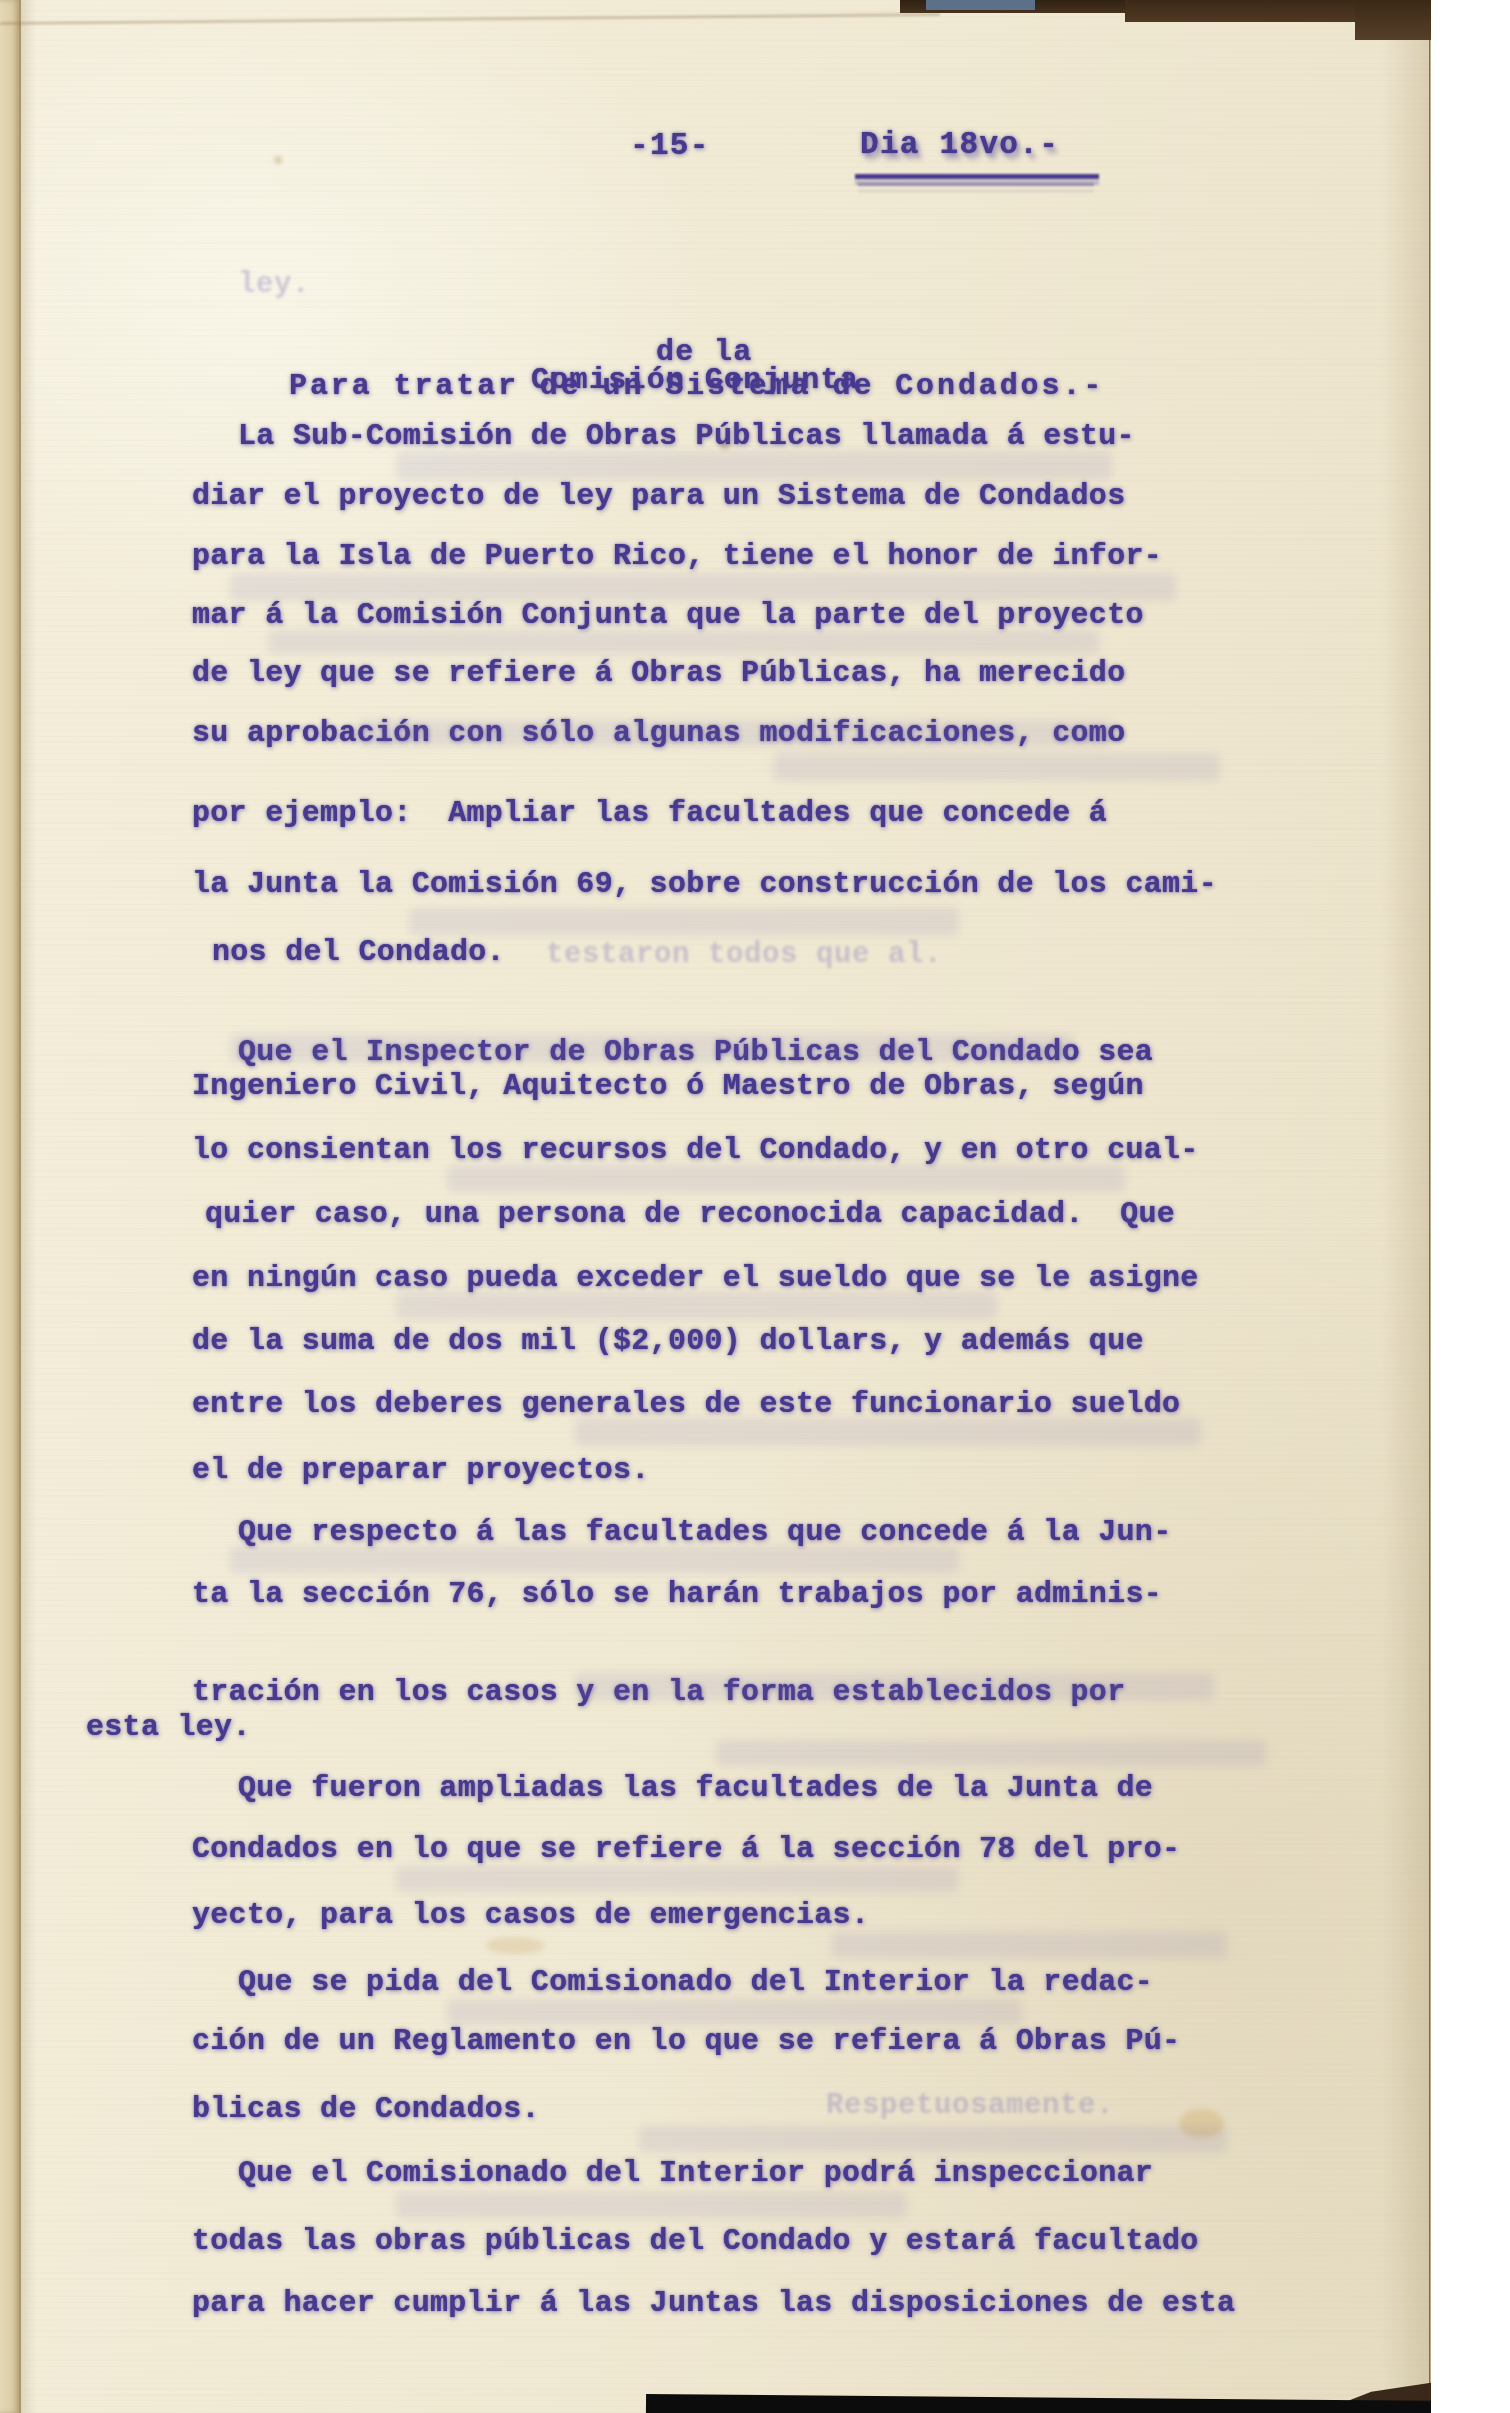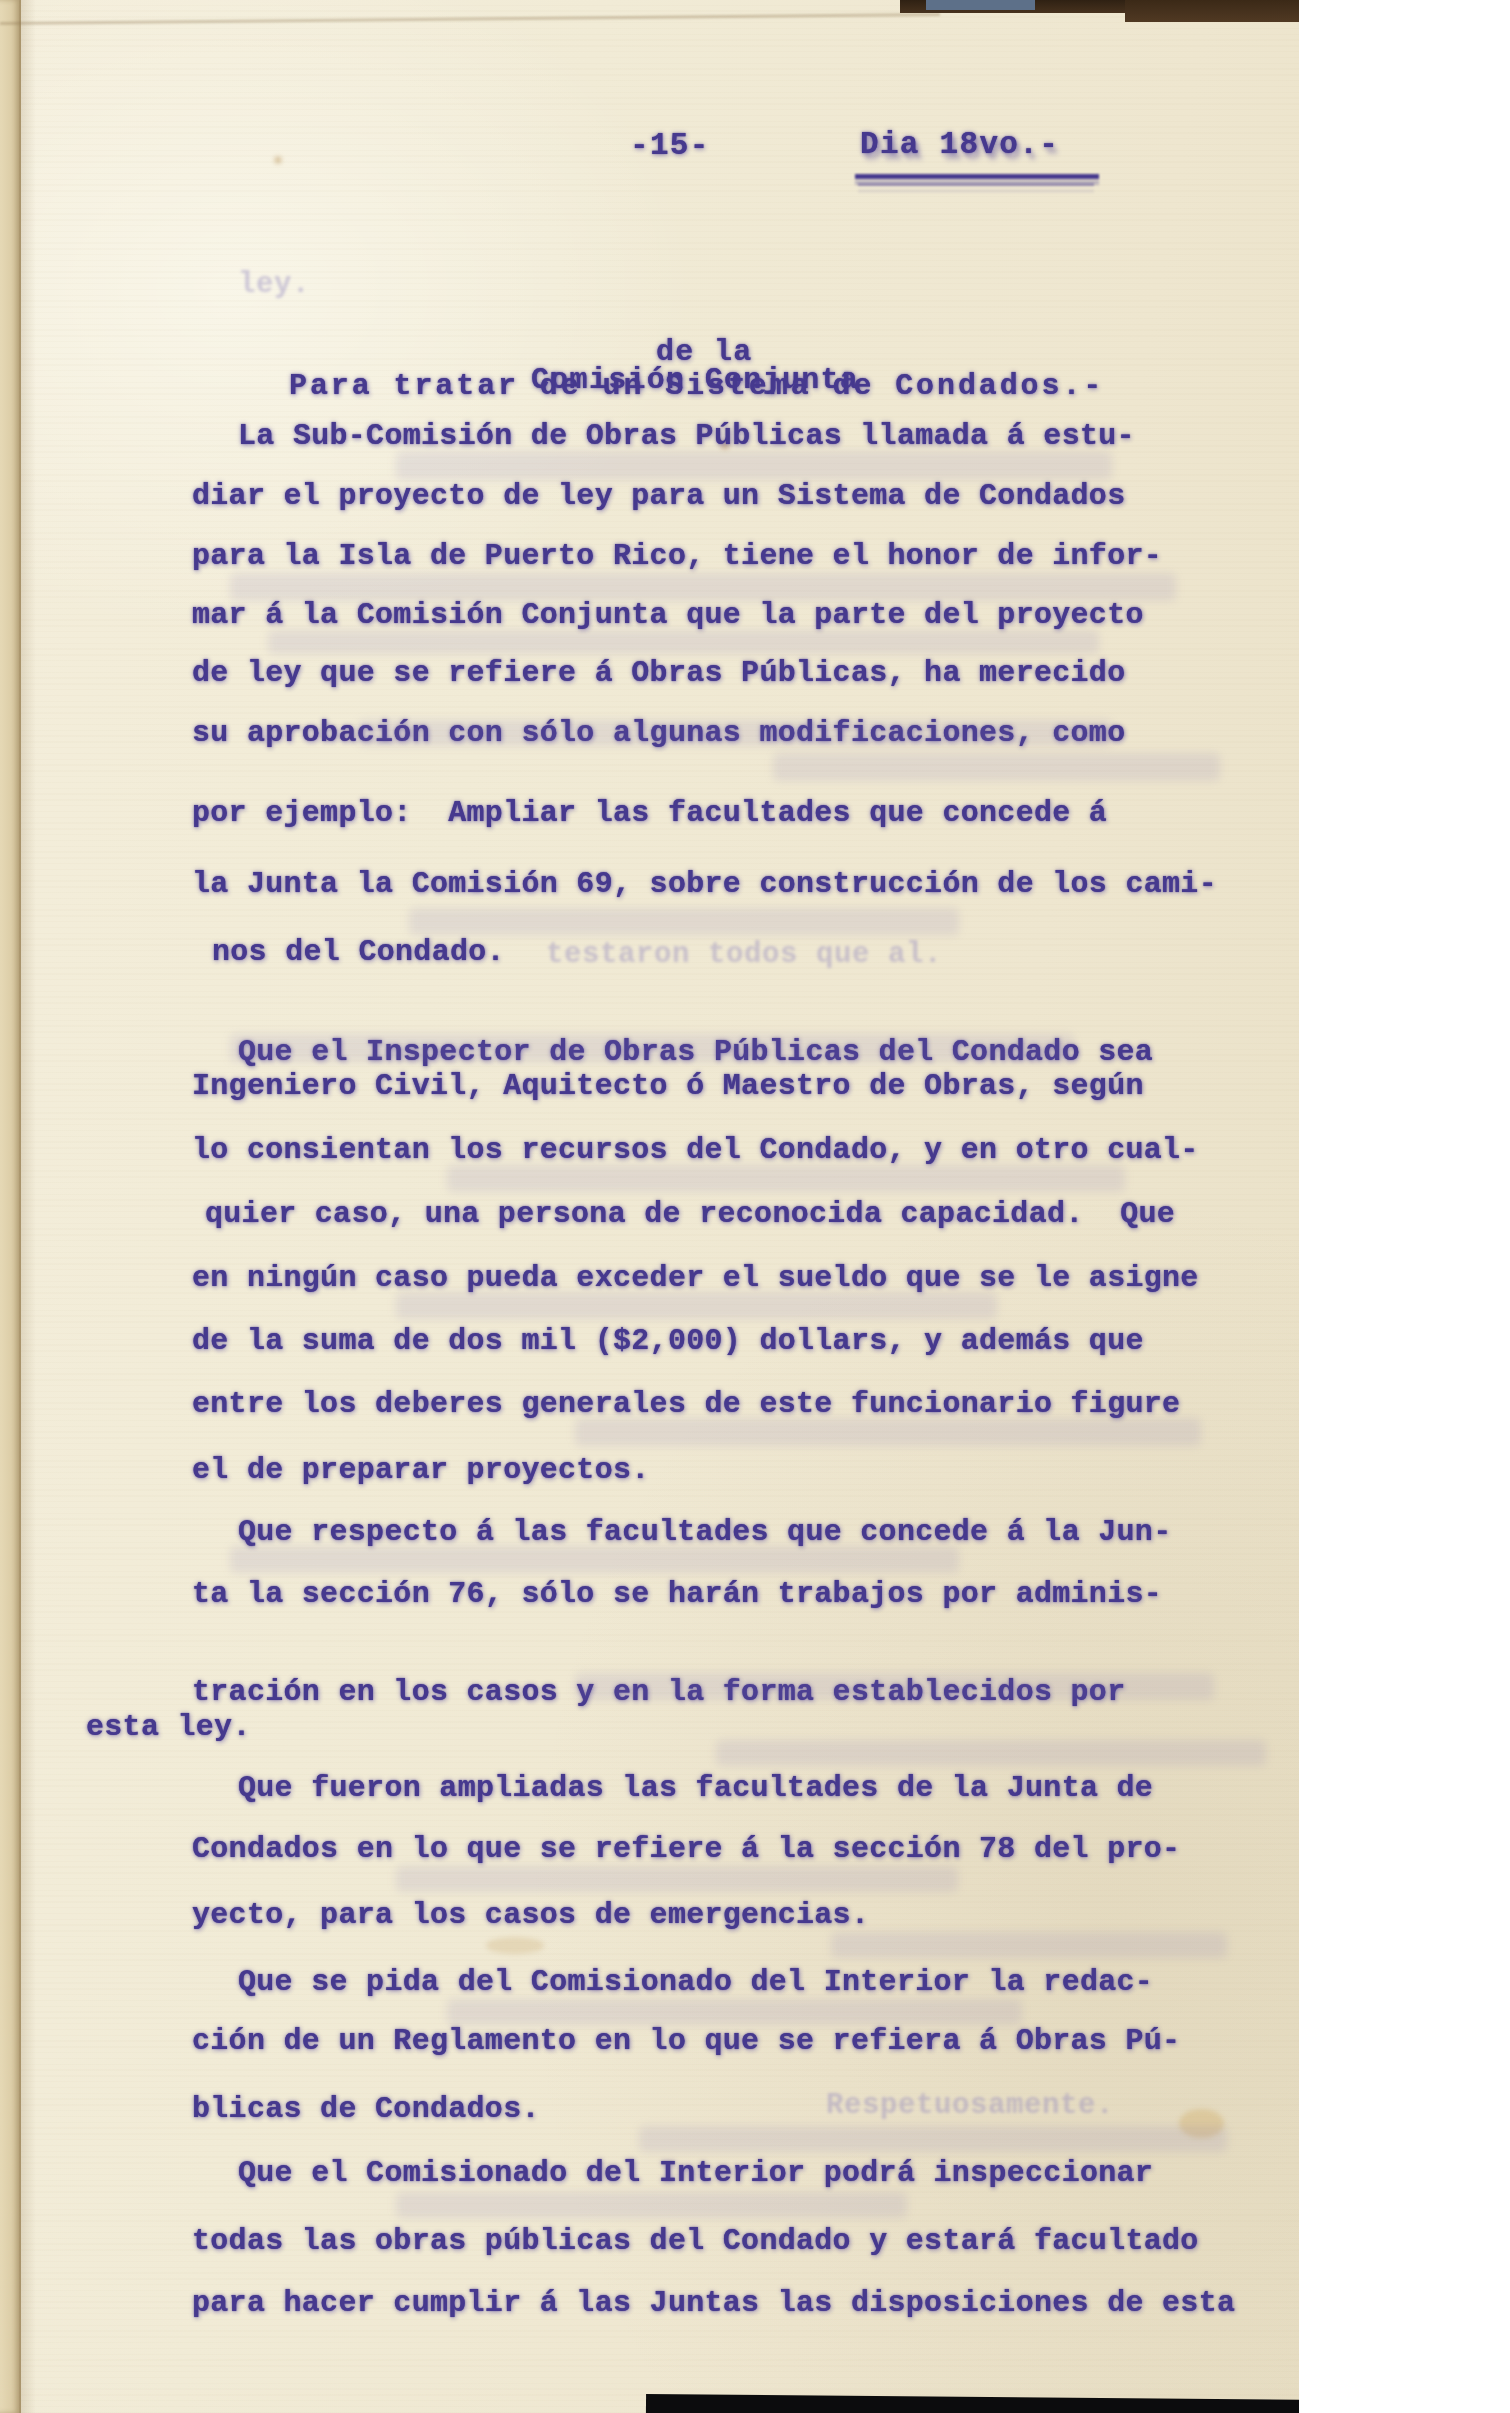--- a/index.html
+++ b/index.html
@@ -1,18 +1,18 @@
 <!DOCTYPE html>
 <html style="font-size:10.2px"><head>
 <meta charset="utf-8">
 <style>
   html,body{margin:0;padding:0;}
   #stage{
     position:relative;
-    width:1299px;height:2413px;
+    width:1431px;height:2413px;
     overflow:hidden;
     background:linear-gradient(100deg,#f4eedb 0%,#f1ebd6 35%,#eee6cf 70%,#e8dfc5 100%);
     font-family:"Liberation Mono","DejaVu Sans Mono",monospace;
   }
   
   #stage::before{
     content:"";position:absolute;inset:0;
     background:
       repeating-linear-gradient(0deg, rgba(190,172,135,.045) 0 1.3px, rgba(0,0,0,0) 1.3px 5.8px),
       radial-gradient(767px 575px at 18% 12%, rgba(255,255,248,.5), rgba(255,255,255,0) 60%),
@@ -169,21 +169,21 @@
       <div class="ink" style="left: 192px; top: 718px;">su aprobación con sólo algunas modificaciones, como</div>
       <div class="ink" style="left: 192px; top: 798px;">por ejemplo:  Ampliar las facultades que concede á</div>
       <div class="ink" style="left: 192px; top: 869px;">la Junta la Comisión 69, sobre construcción de los cami-</div>
       <div class="ink" style="left: 212px; top: 937px;">nos del Condado.</div>
       <div class="ink" style="left: 238px; top: 1005px; margin-top: 32px;">Que el Inspector de Obras Públicas del Condado sea</div>
       <div class="ink" style="left: 192px; top: 1071px;">Ingeniero Civil, Aquitecto ó Maestro de Obras, según</div>
       <div class="ink" style="left: 192px; top: 1135px;">lo consientan los recursos del Condado, y en otro cual-</div>
       <div class="ink" style="left: 205px; top: 1199px;">quier caso, una persona de reconocida capacidad.  Que</div>
       <div class="ink" style="left: 192px; top: 1263px;">en ningún caso pueda exceder el sueldo que se le asigne</div>
       <div class="ink" style="left: 192px; top: 1326px; text-align: right;">de la suma de dos mil ($2,000) dollars, y además que</div>
-      <div class="ink" style="left: 192px; top: 1389px;">entre los deberes generales de este funcionario figure</div>
+      <div class="ink" style="left: 192px; top: 1389px;">entre los deberes generales de este funcionario sueldo</div>
       <div class="ink" style="left: 192px; top: 1455px;">el de preparar proyectos.</div>
       <div class="ink" style="left: 238px; top: 1517px;">Que respecto á las facultades que concede á la Jun-</div>
       <div class="ink" style="left: 192px; top: 1579px;">ta la sección 76, sólo se harán trabajos por adminis-</div>
       <div class="ink" style="left: 192px; top: 1677px;">tración en los casos y en la forma establecidos por</div>
       <div class="ink" style="left: 86px; top: 1712px;">esta ley.</div>
       <div class="ink" style="left: 238px; top: 1773px;">Que fueron ampliadas las facultades de la Junta de</div>
       <div class="ink" style="left: 192px; top: 1834px;">Condados en lo que se refiere á la sección 78 del pro-</div>
       <div class="ink" style="left: 192px; top: 1900px;">yecto, para los casos de emergencias.</div>
       <div class="ink" style="left: 238px; top: 1967px;">Que se pida del Comisionado del Interior la redac-</div>
       <div class="ink" style="left: 192px; top: 2026px;">ción de un Reglamento en lo que se refiera á Obras Pú-</div>

